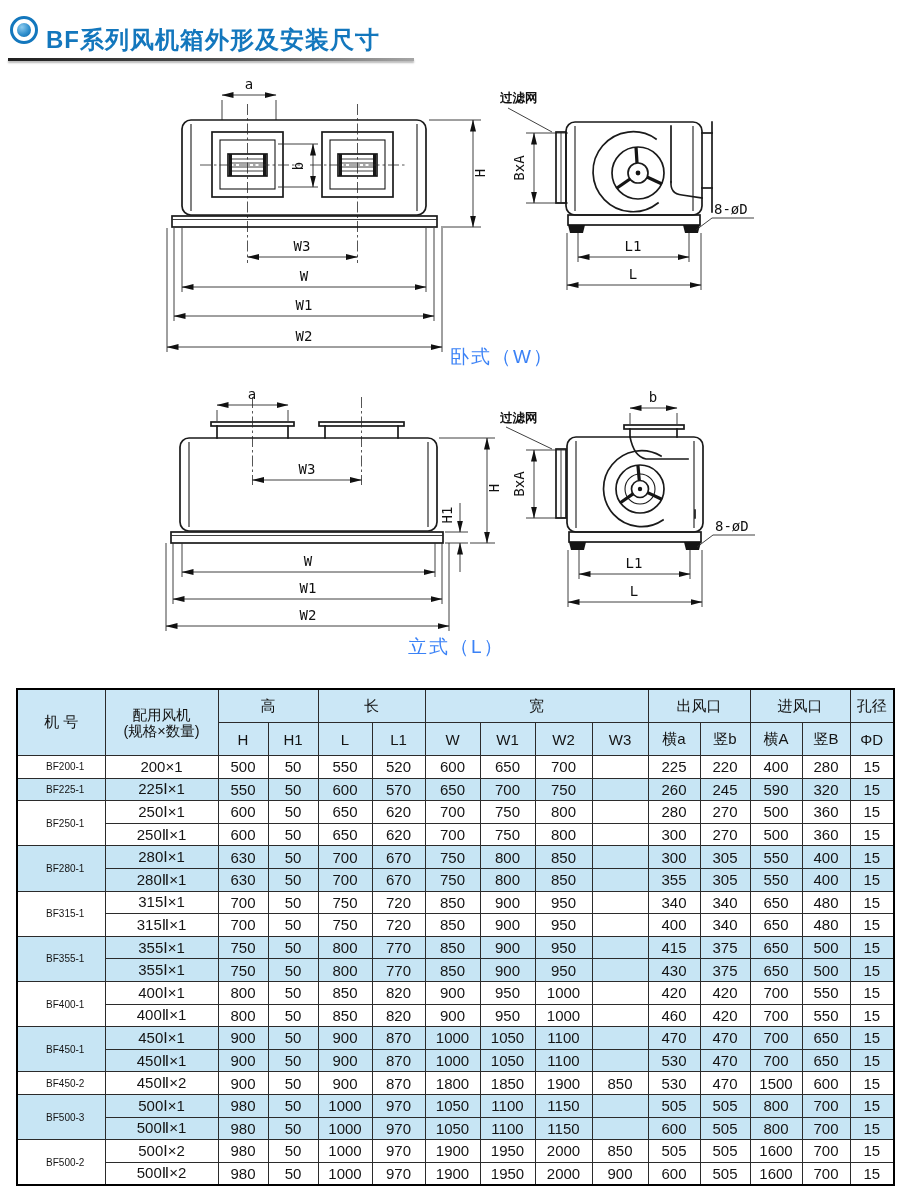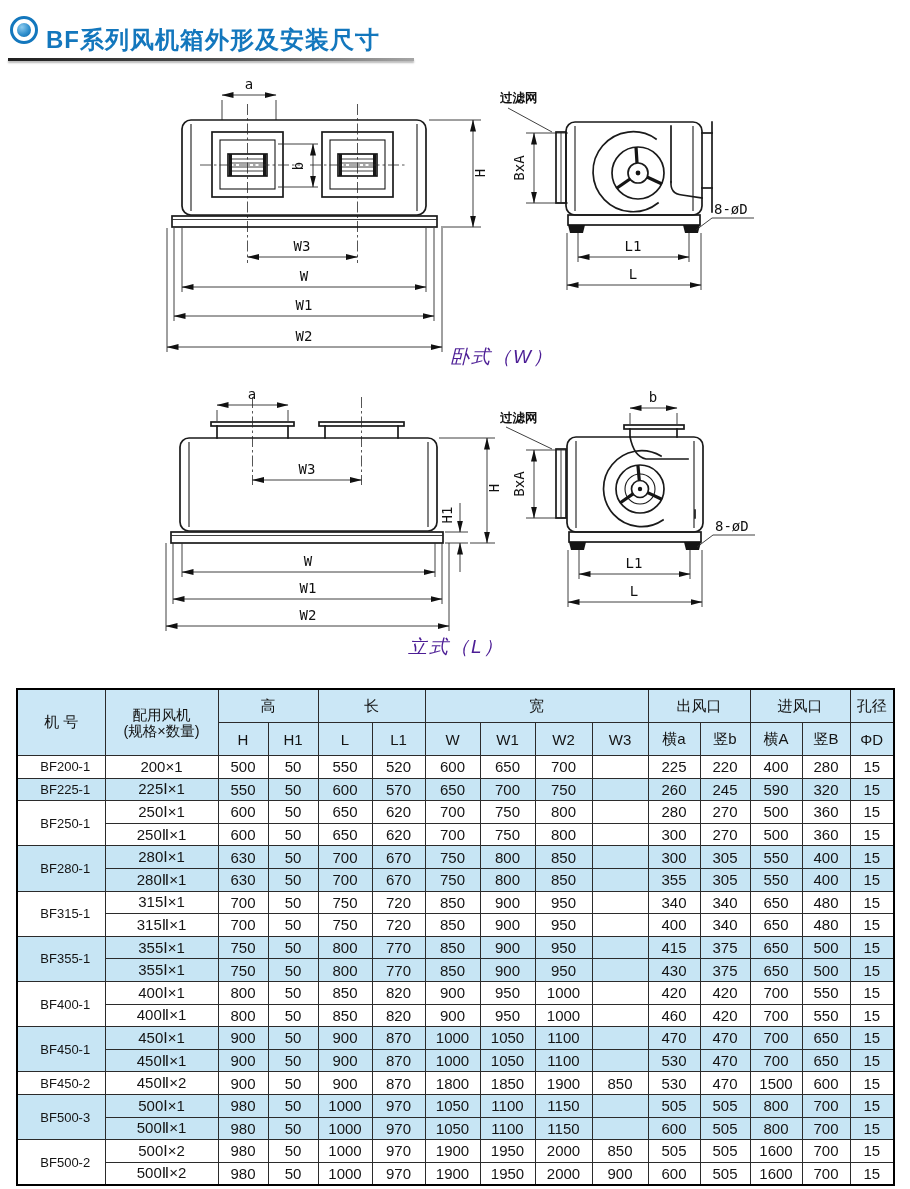--- a/index.html
+++ b/index.html
@@ -13,42 +13,42 @@
   .bullet .dot{position:absolute;left:4px;top:4px;width:14px;height:14px;border-radius:50%;
           background:radial-gradient(circle at 35% 30%, #8ecbee 0%, #2f8fcd 55%, #0a64a6 100%);}
   .title{position:absolute;left:38px;top:12px;font-size:24px;font-weight:bold;color:#1377bd;
          letter-spacing:1px;white-space:nowrap;}
   .rule{position:absolute;left:0px;top:46px;width:406px;height:3px;
         background:linear-gradient(to right,#1f1f1f 0%,#555 55%,#a5a5a5 100%);
         box-shadow:0 2px 2px rgba(0,0,0,.28);}
 
   
   .dg{position:absolute;}
-  .caption{position:absolute;font-size:19px;color:#4c1d95;letter-spacing:2px;white-space:nowrap;font-style:italic;}
+  .caption{position:absolute;font-size:19px;color:#3b82f6;letter-spacing:2px;white-space:nowrap;}
   svg .ln{stroke:#1a1a1a;stroke-width:1.7;fill:none;stroke-linecap:square;}
   svg .md{stroke:#1a1a1a;stroke-width:1.1;fill:none;}
   svg .tn{stroke:#2a2a2a;stroke-width:0.9;fill:none;}
   svg .cl{stroke:#2a2a2a;stroke-width:0.8;fill:none;stroke-dasharray:11 3 2.5 3;}
   svg .dt{font-family:"DejaVu Sans Mono",monospace;font-size:14px;fill:#111;}
   svg .zh{font-family:"Liberation Sans",sans-serif;font-size:12.5px;font-weight:bold;fill:#111;}
   svg .fill{fill:#151515;stroke:none;}
 
   
   .tblwrap{position:absolute;left:16px;top:688px;width:878px;}
   table{border-collapse:collapse;width:877px;table-layout:fixed;
         font-family:"Liberation Sans",sans-serif;}
   th,td{border:1px solid #2b2b2b;text-align:center;vertical-align:middle;
         font-size:15px;color:#141414;padding:0;}
   table{border:2px solid #000;}
   thead th{background:#cbe7f6;font-weight:normal;height:32px;}
   thead .h2{font-size:15px;}
   .fanhead{line-height:16px;font-size:14.5px;margin-left:12px;}
   tbody td{height:21.6px;background:#fff;font-size:15px;}
   tbody tr.shade td{background:#c7e5f4;}
-  td.model{font-size:13px;padding-left:8px;}
+  td.model{font-size:10px;padding-left:8px;}
 </style>
 </head>
 <body>
 
 <div class="page">
 
   <svg width="0" height="0" style="position:absolute" aria-hidden="true">
     <defs>
       <marker id="arw" viewBox="0 0 12 8" refX="11.5" refY="4" markerWidth="12" markerHeight="8" orient="auto-start-reverse" markerUnits="userSpaceOnUse">
         <path d="M0,1 L12,4 L0,7 Z" fill="#111"></path>

